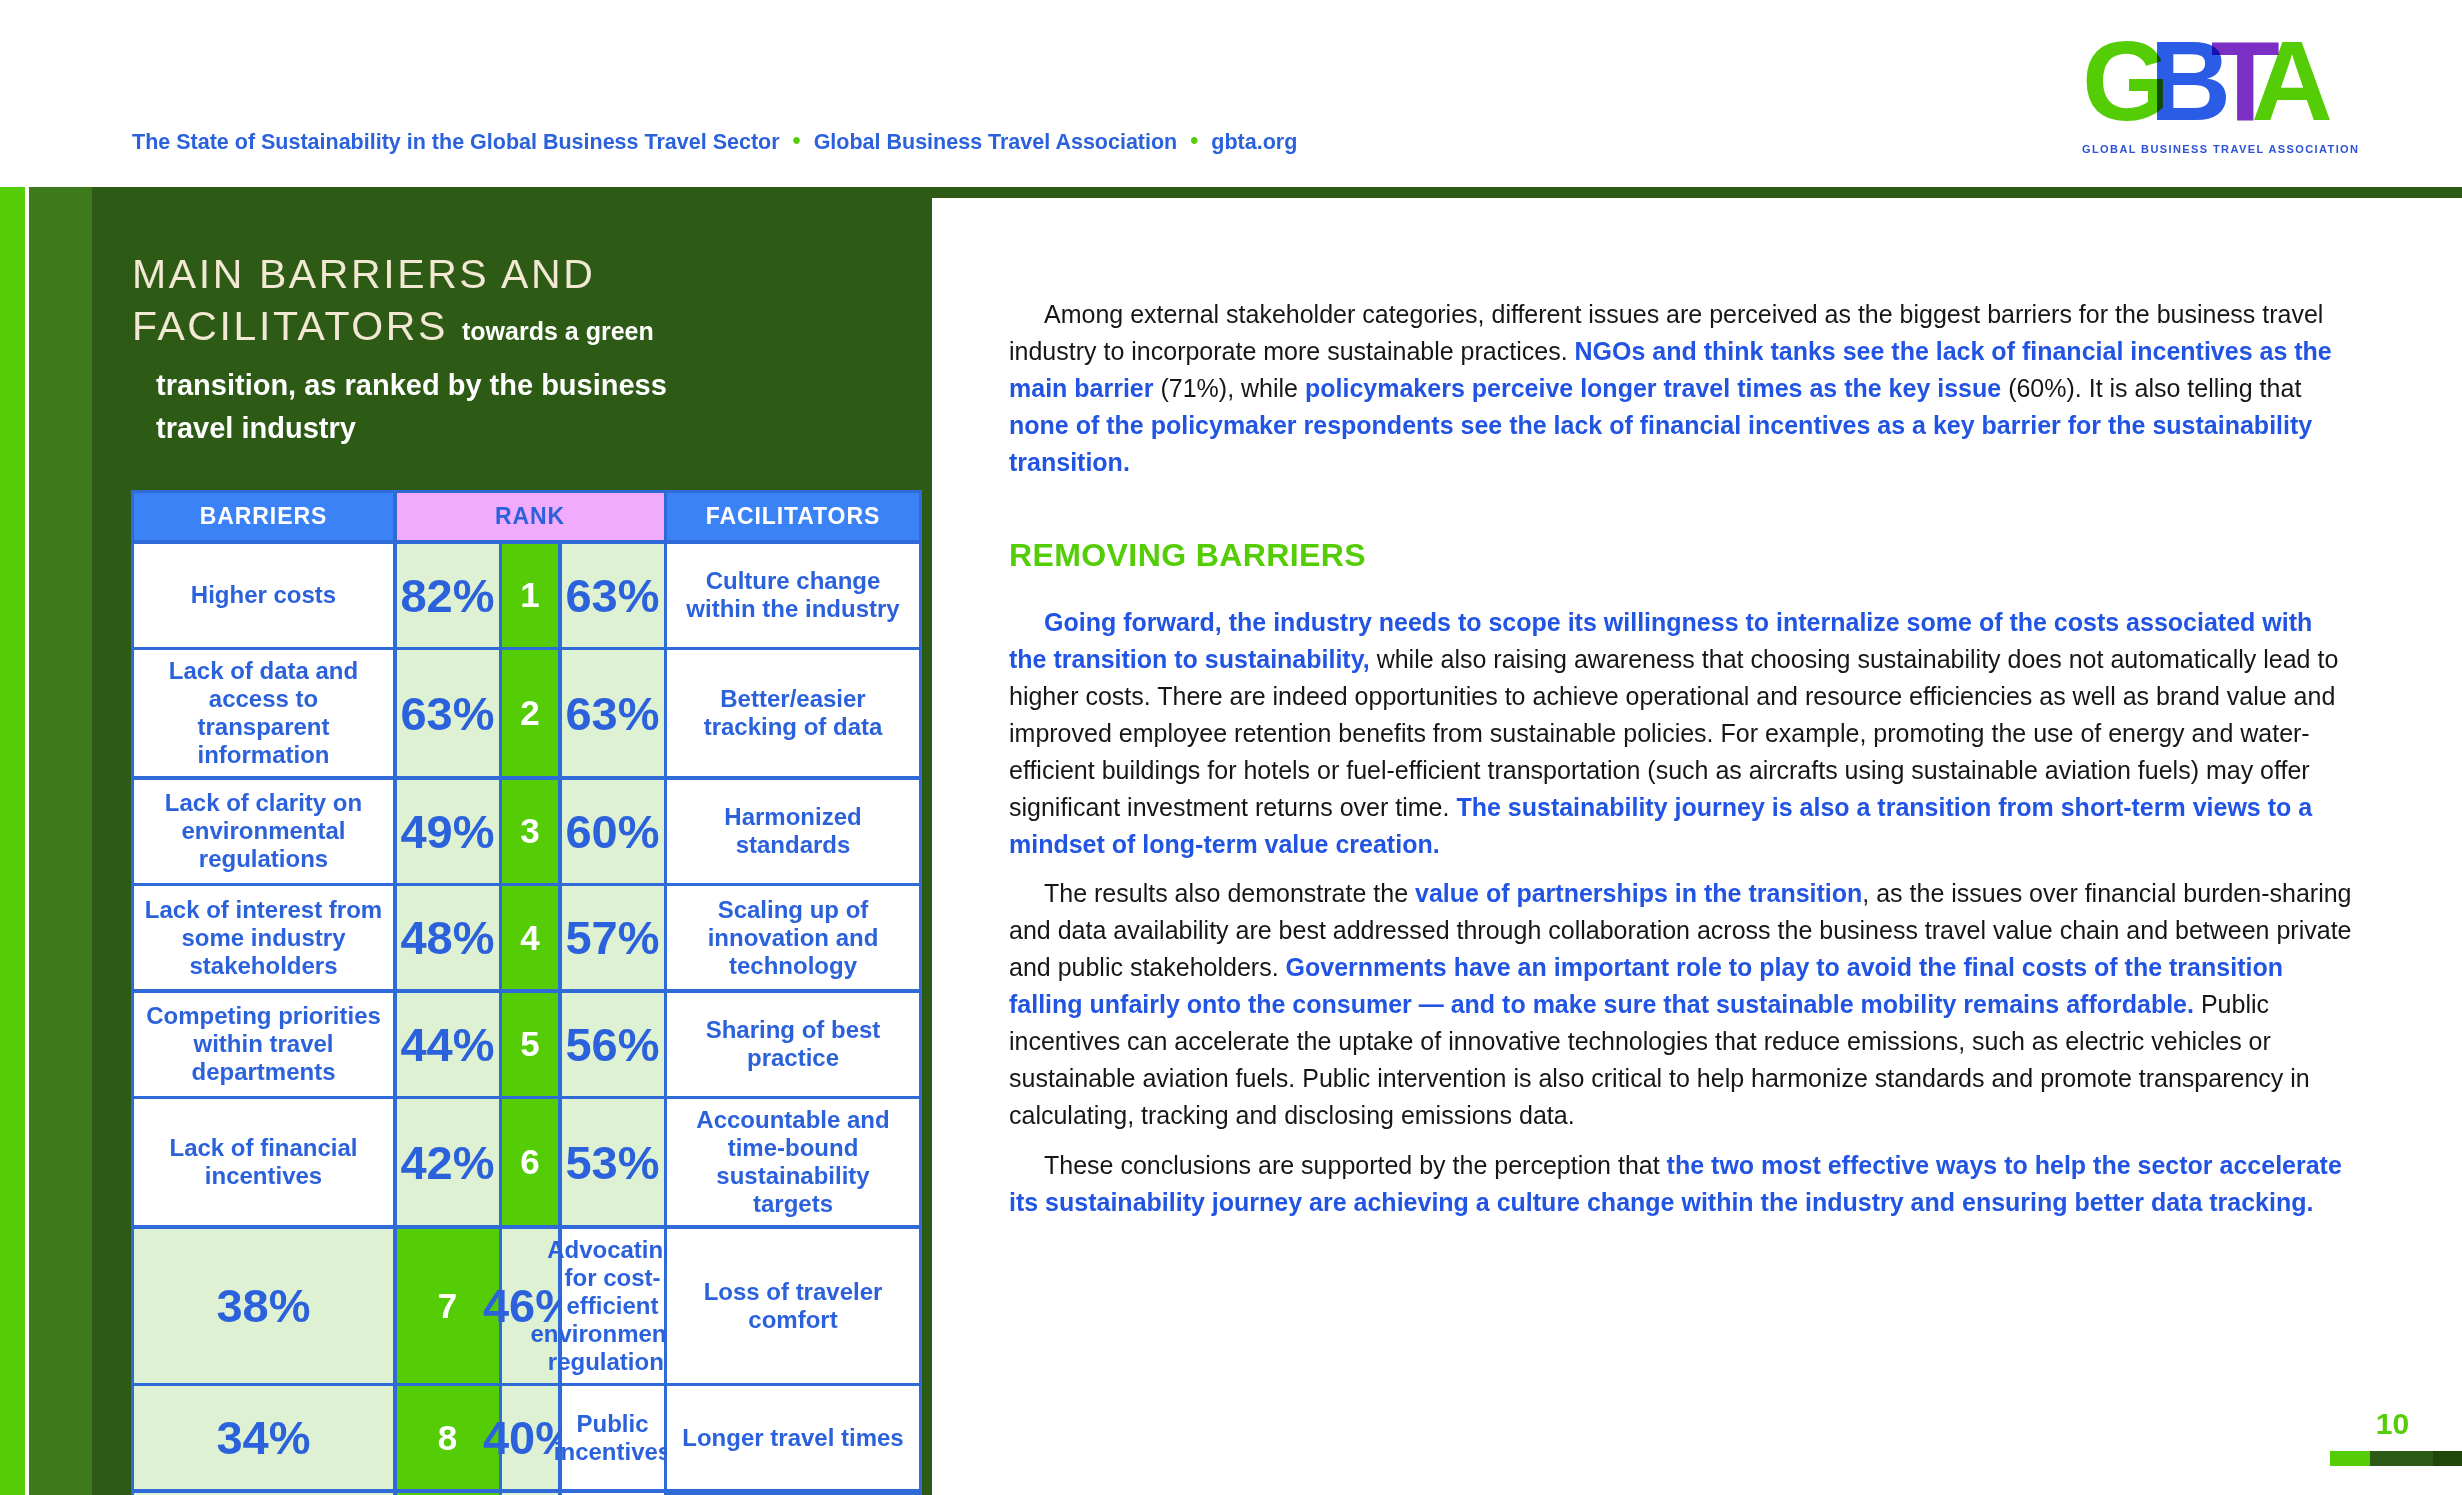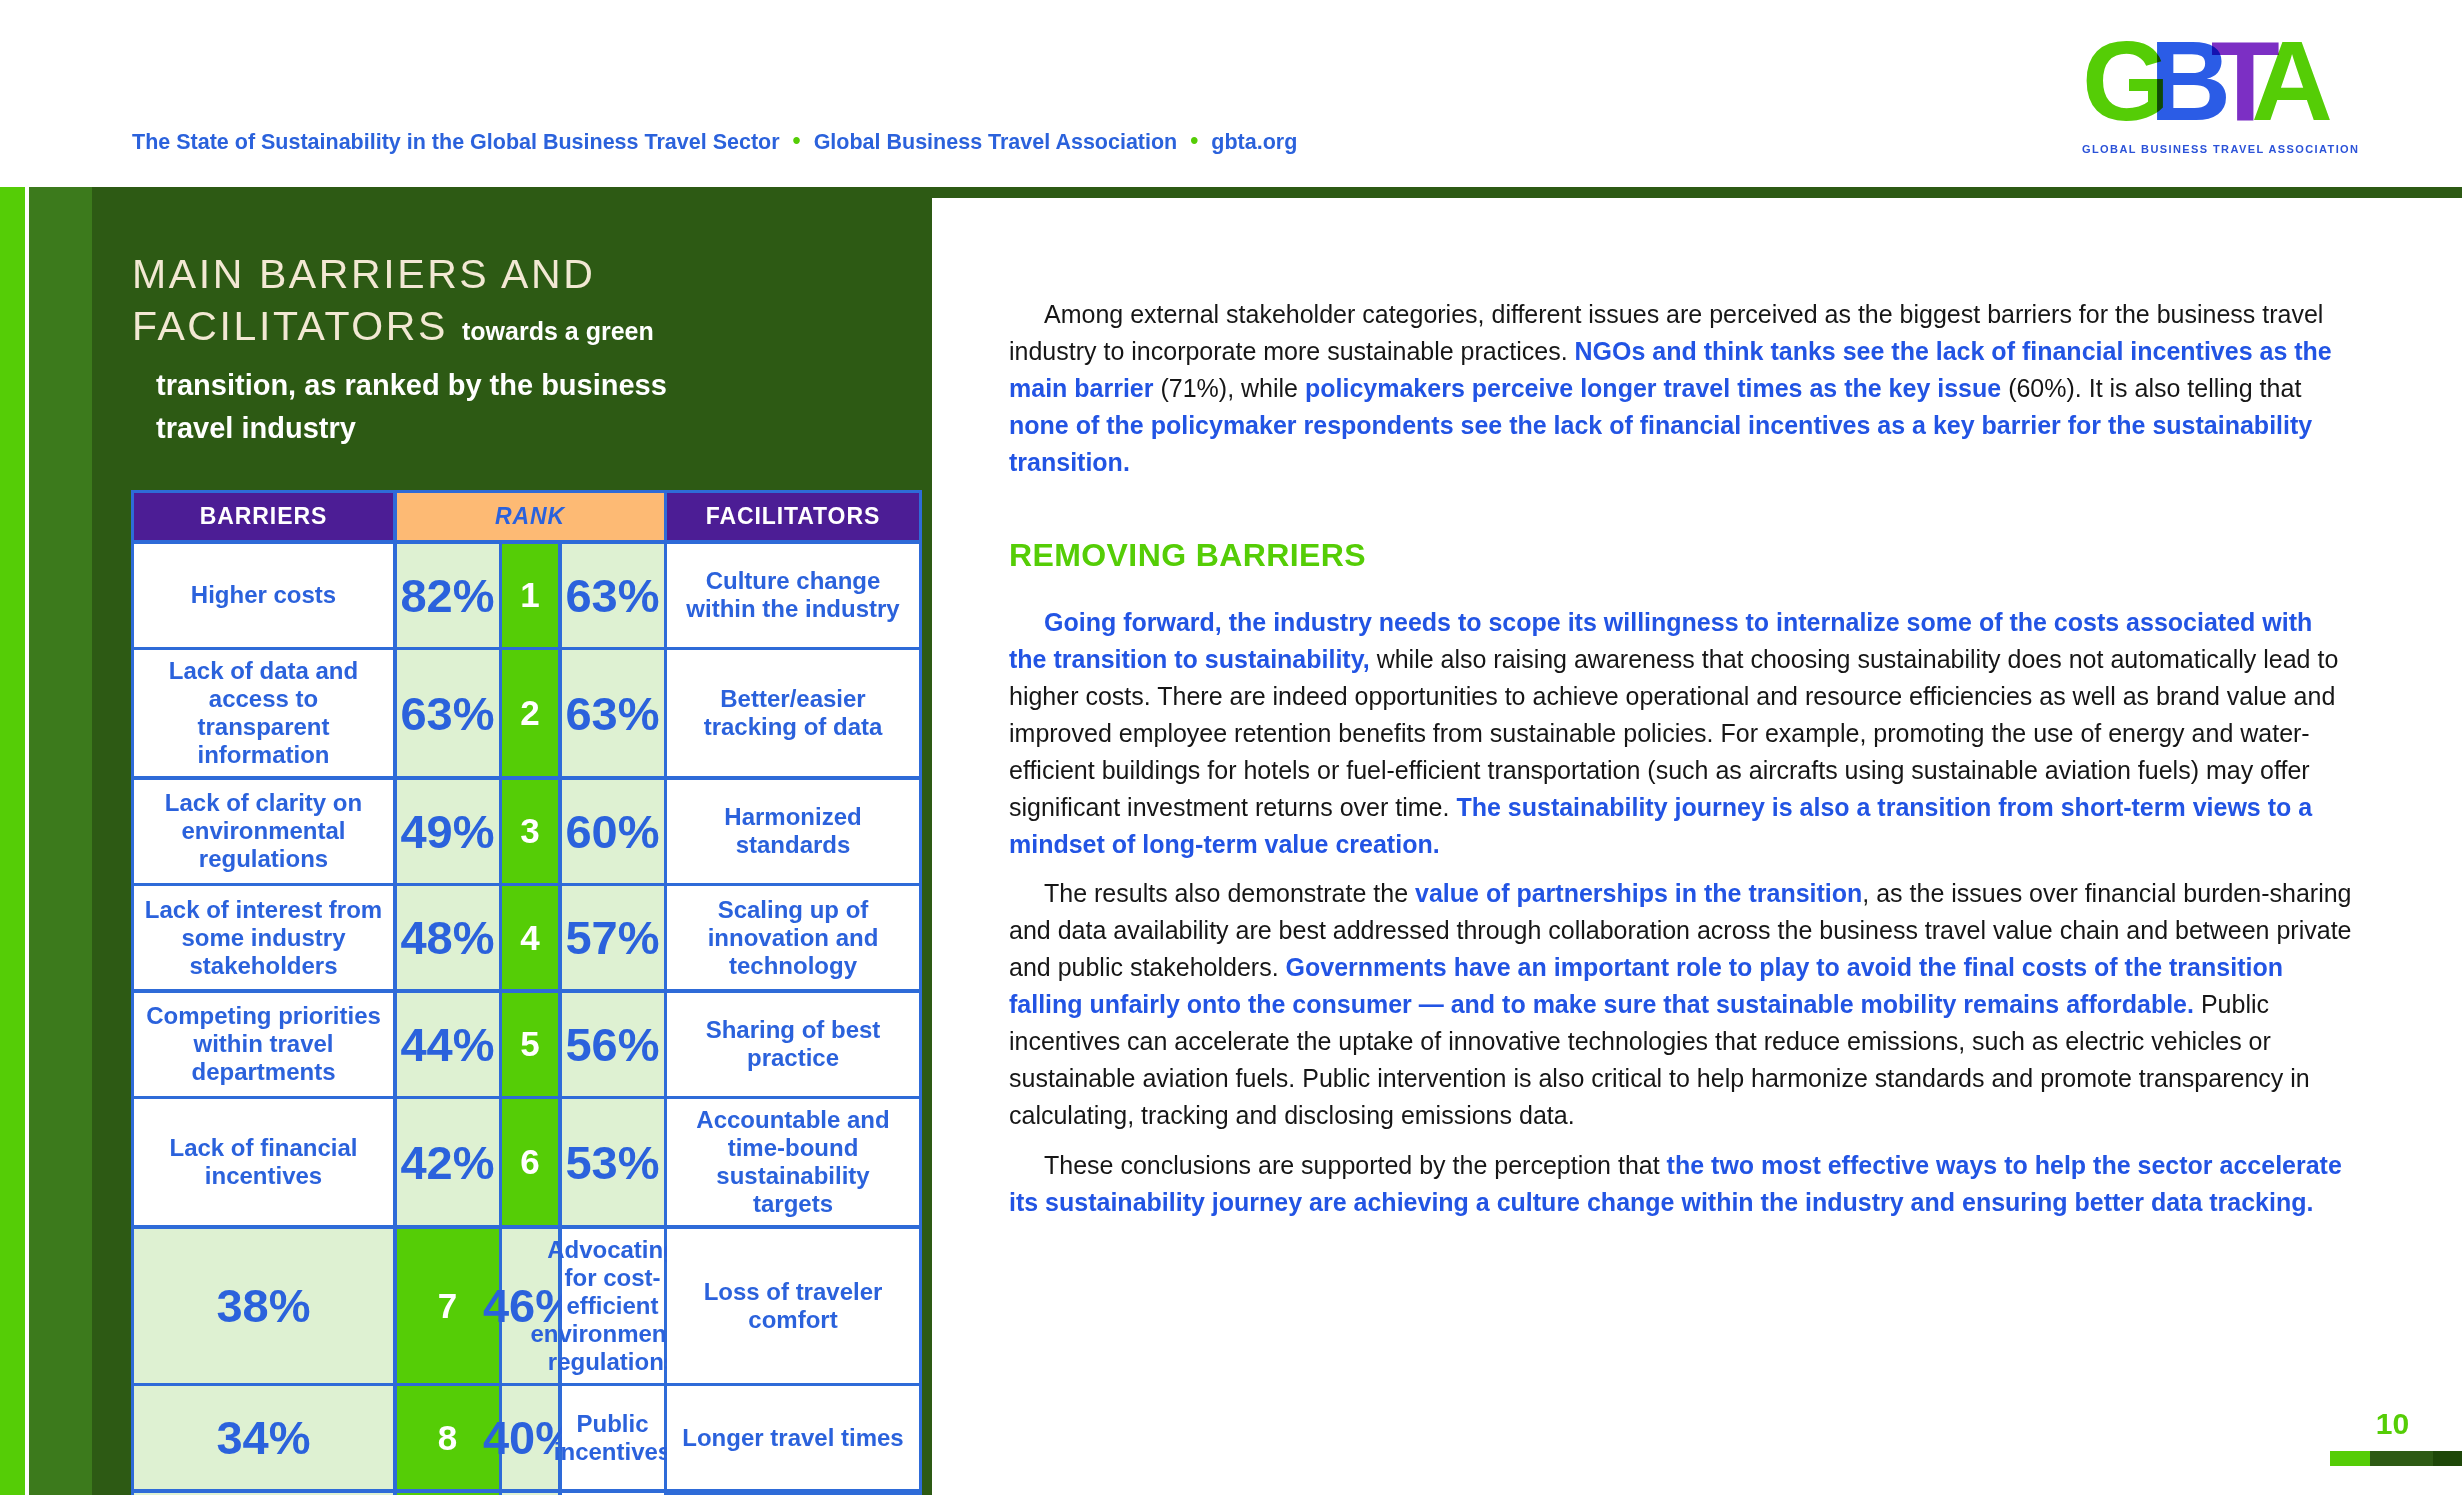--- a/index.html
+++ b/index.html
@@ -34,24 +34,24 @@
   .t-light{font-size:41px;line-height:52px;letter-spacing:2.6px;color:#F2E8D3;font-weight:normal;}
   .t-bold-inline{font-size:25px;letter-spacing:0;color:#ffffff;font-weight:bold;text-align:center;}
   .t-bold{font-size:29px;line-height:43px;color:#ffffff;font-weight:bold;margin-top:7px;margin-left:24px;}
   
   .btable{
     position:absolute;left:131px;top:490px;
     display:grid;grid-template-columns:259px 102px 56px 102px 252px;
     gap:3.5px;background:#2E6BD8;border:3.5px solid #2E6BD8;
   }
   .th{
-    background:#4c1d95;color:#ffffff;font-weight:bold;font-size:23px;letter-spacing:0.9px;
+    background:#3b82f6;color:#ffffff;font-weight:bold;font-size:23px;letter-spacing:0.9px;
     display:flex;align-items:center;justify-content:center;height:47px;
   }
-  .th.rank-h{background:#fdba74;color:#2B62DC;grid-column:2/5;font-style:italic;}
+  .th.rank-h{background:#f0abfc;color:#2B62DC;grid-column:2/5;}
   .cell{
     display:flex;align-items:center;justify-content:center;text-align:center;
     background:#ffffff;color:#2B62DC;font-weight:bold;
   }
   .cell.txt{font-size:24px;line-height:28px;min-height:89px;padding:7px 8.8px;}
   .cell.pct{background:#DEF1D2;font-size:47px;min-height:89px;}
   .cell.rnk{background:#55CD06;color:#ffffff;font-size:35px;min-height:89px;}
   
   .article{position:absolute;left:1009px;top:296px;width:1347px;color:#161616;}
   .article p{margin:0 0 12.3px 0;font-size:25px;line-height:37px;text-indent:35px;}

